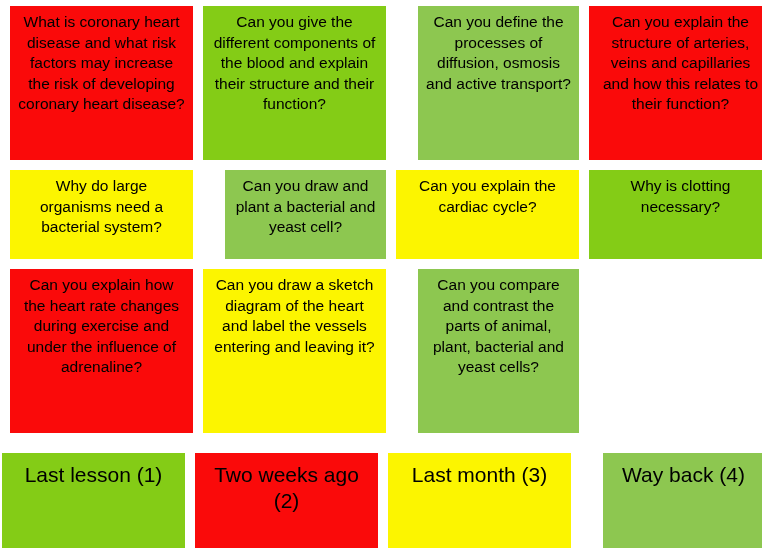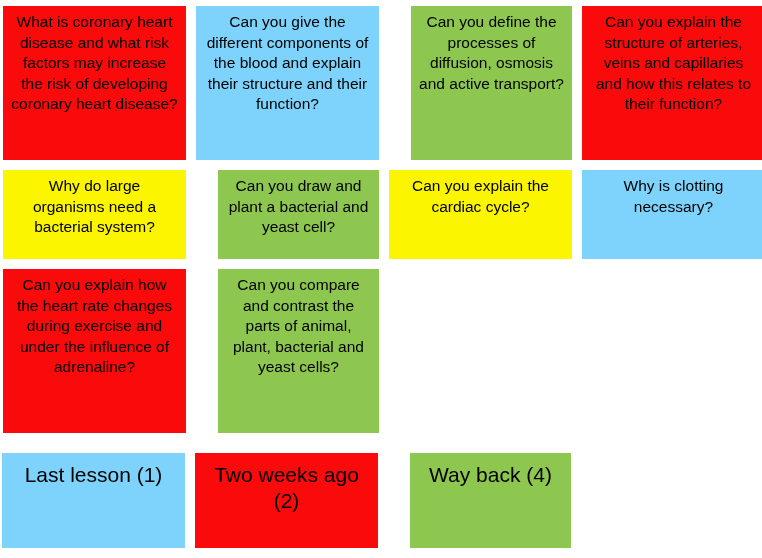--- a/index.html
+++ b/index.html
@@ -16,21 +16,21 @@
 
   #board {
     position: relative;
     width: 762px;
     height: 558px;
     box-sizing: border-box;
   }
 
   .grid {
     position: absolute;
-    left: 3px;
+    left: 10px;
     top: 6px;
     width: 742px;
     display: grid;
     grid-template-columns: 183px 183px 183px 183px;
     grid-template-rows: 154px 89px 164px;
     column-gap: 10px;
     row-gap: 10px;
   }
 
   .legend {
@@ -65,21 +65,21 @@
 
   .legend .cell {
     font-size: 21px;
     line-height: 1.25;
     padding-top: 9px;
     align-items: flex-start;
   }
 
   
   .c-red    { background: #FA0A0A; }
-  .c-blue   { background: #7dd3fc; }
+  .c-blue   { background: #84cc16; }
   .c-green  { background: #8DC750; margin-left: 22px; }
   .c-yellow { background: #FCF500; }
 </style>
 </head>
 <body>
 
 <div id="board">
 
   <div class="grid" id="grid">
 
@@ -105,31 +105,37 @@
     <div class="cell c-yellow">
       <span class="txt">Can you explain the cardiac cycle?</span>
     </div>
 
     <div class="cell c-blue">
       <span class="txt">Why is clotting necessary?</span>
     </div>
     <div class="cell c-red">
       <span class="txt">Can you explain how the heart rate changes during exercise and under the influence of adrenaline?</span>
     </div>
+    <div class="cell c-yellow">
+      <span class="txt">Can you draw a sketch diagram of the heart and label the vessels entering and leaving it?</span>
+    </div>
     <div class="cell c-green">
       <span class="txt">Can you compare and contrast the parts of animal, plant, bacterial and yeast cells?</span>
     </div>
 
   </div>
 
   <div class="legend" id="legend">
     <div class="cell c-blue">
       <span class="txt">Last lesson (1)</span>
     </div>
     <div class="cell c-red">
       <span class="txt">Two weeks ago (2)</span>
     </div>
+    <div class="cell c-yellow">
+      <span class="txt">Last month (3)</span>
+    </div>
     <div class="cell c-green">
       <span class="txt">Way back (4)</span>
     </div>
   </div>
 
 </div>
 
 </body></html>

